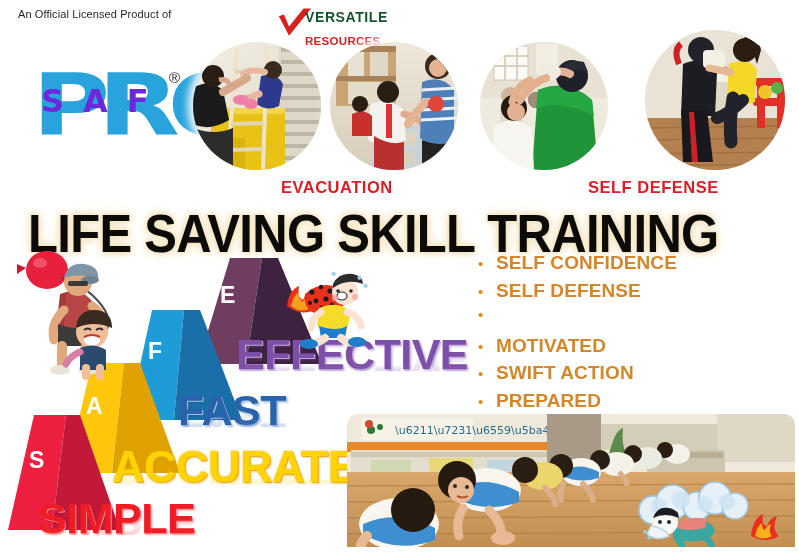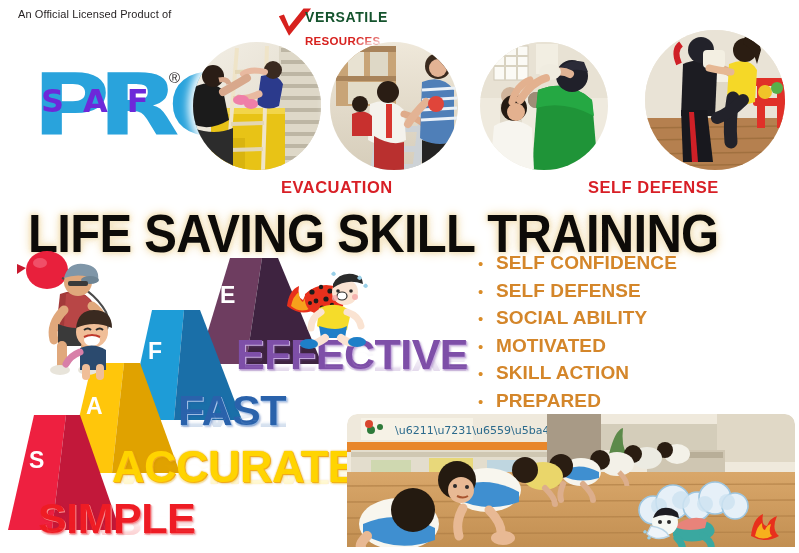--- a/index.html
+++ b/index.html
@@ -714,29 +714,28 @@
     <li>
       <span class="bullet-dot">•</span>
       <span class="bullet-text">SELF CONFIDENCE</span>
     </li>
     <li>
       <span class="bullet-dot">•</span>
       <span class="bullet-text">SELF DEFENSE</span>
     </li>
     <li>
       <span class="bullet-dot">•</span>
-      <span class="bullet-text">SOCIAL ABILITY</span>
     </li>
     <li>
       <span class="bullet-dot">•</span>
       <span class="bullet-text">MOTIVATED</span>
     </li>
     <li>
       <span class="bullet-dot">•</span>
-      <span class="bullet-text">SKILL ACTION</span>
+      <span class="bullet-text">SWIFT ACTION</span>
     </li>
     <li>
       <span class="bullet-dot">•</span>
       <span class="bullet-text">PREPARED</span>
     </li>
   </ul>
 
 </div>
 
 </body></html>

